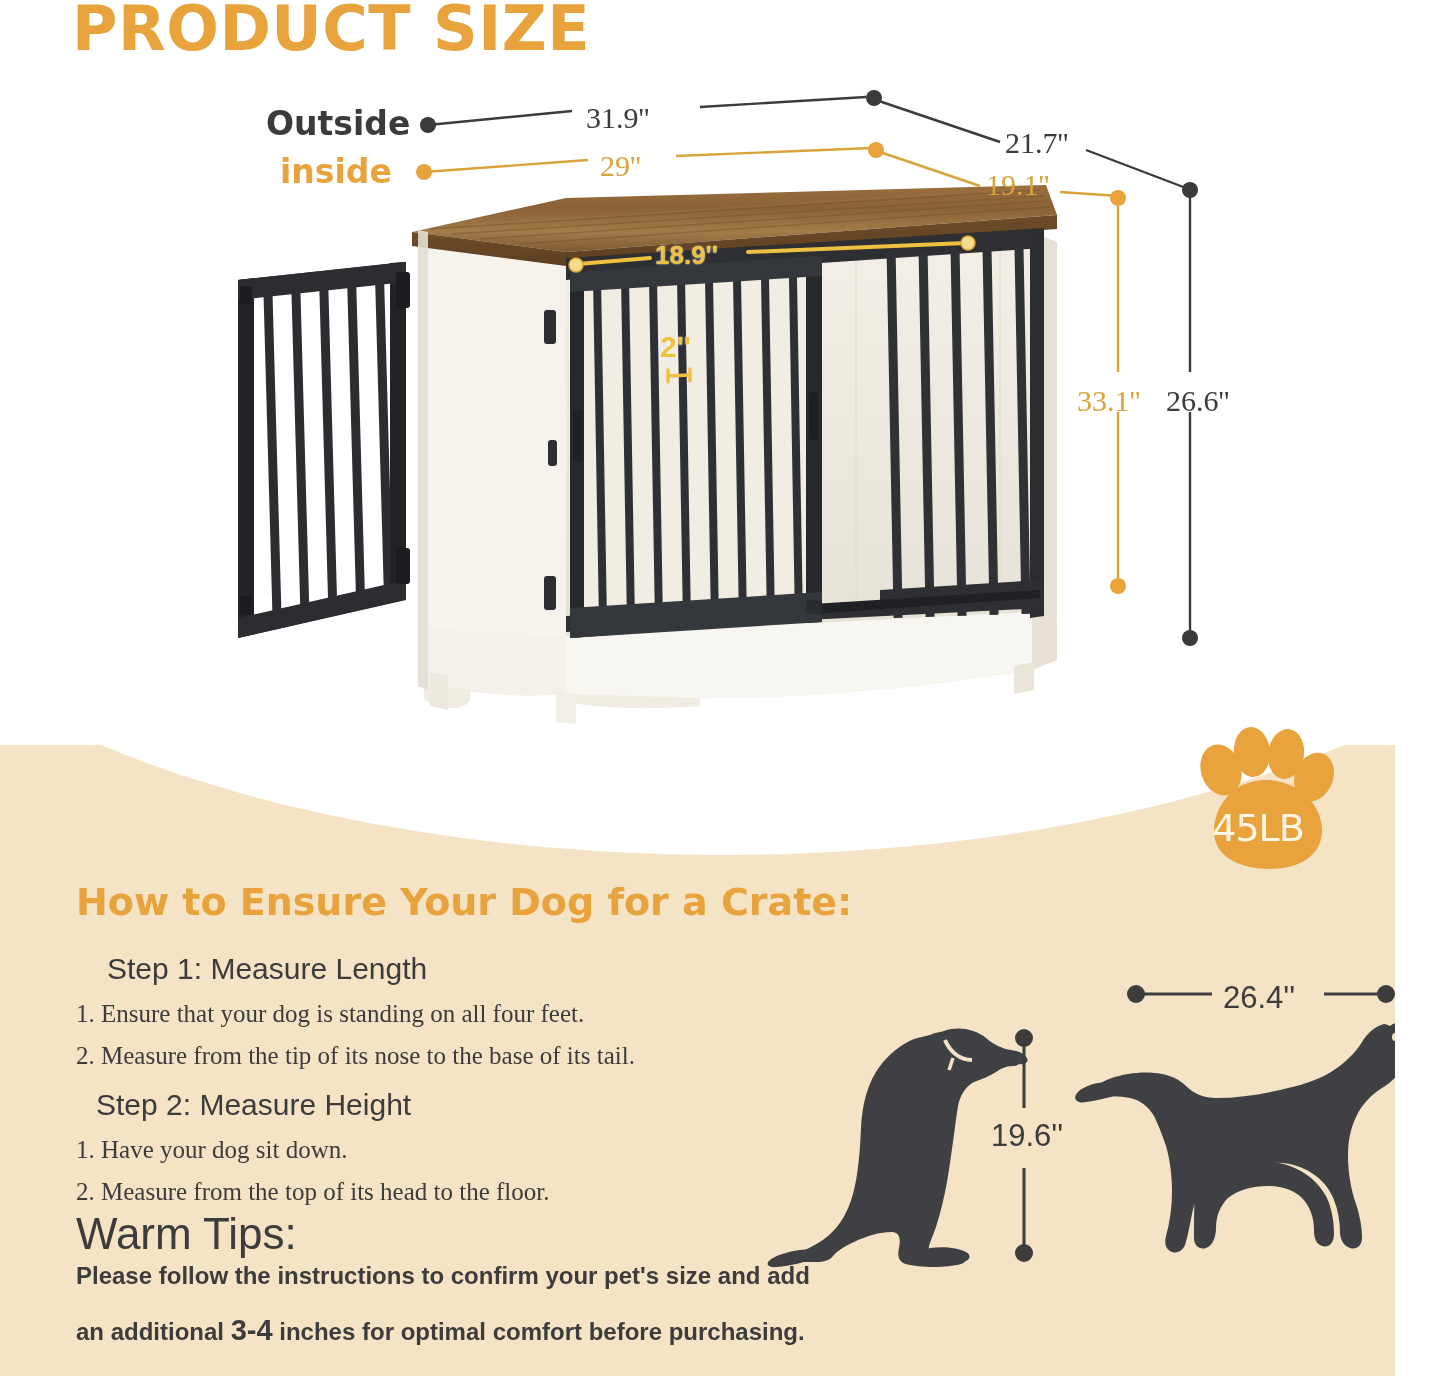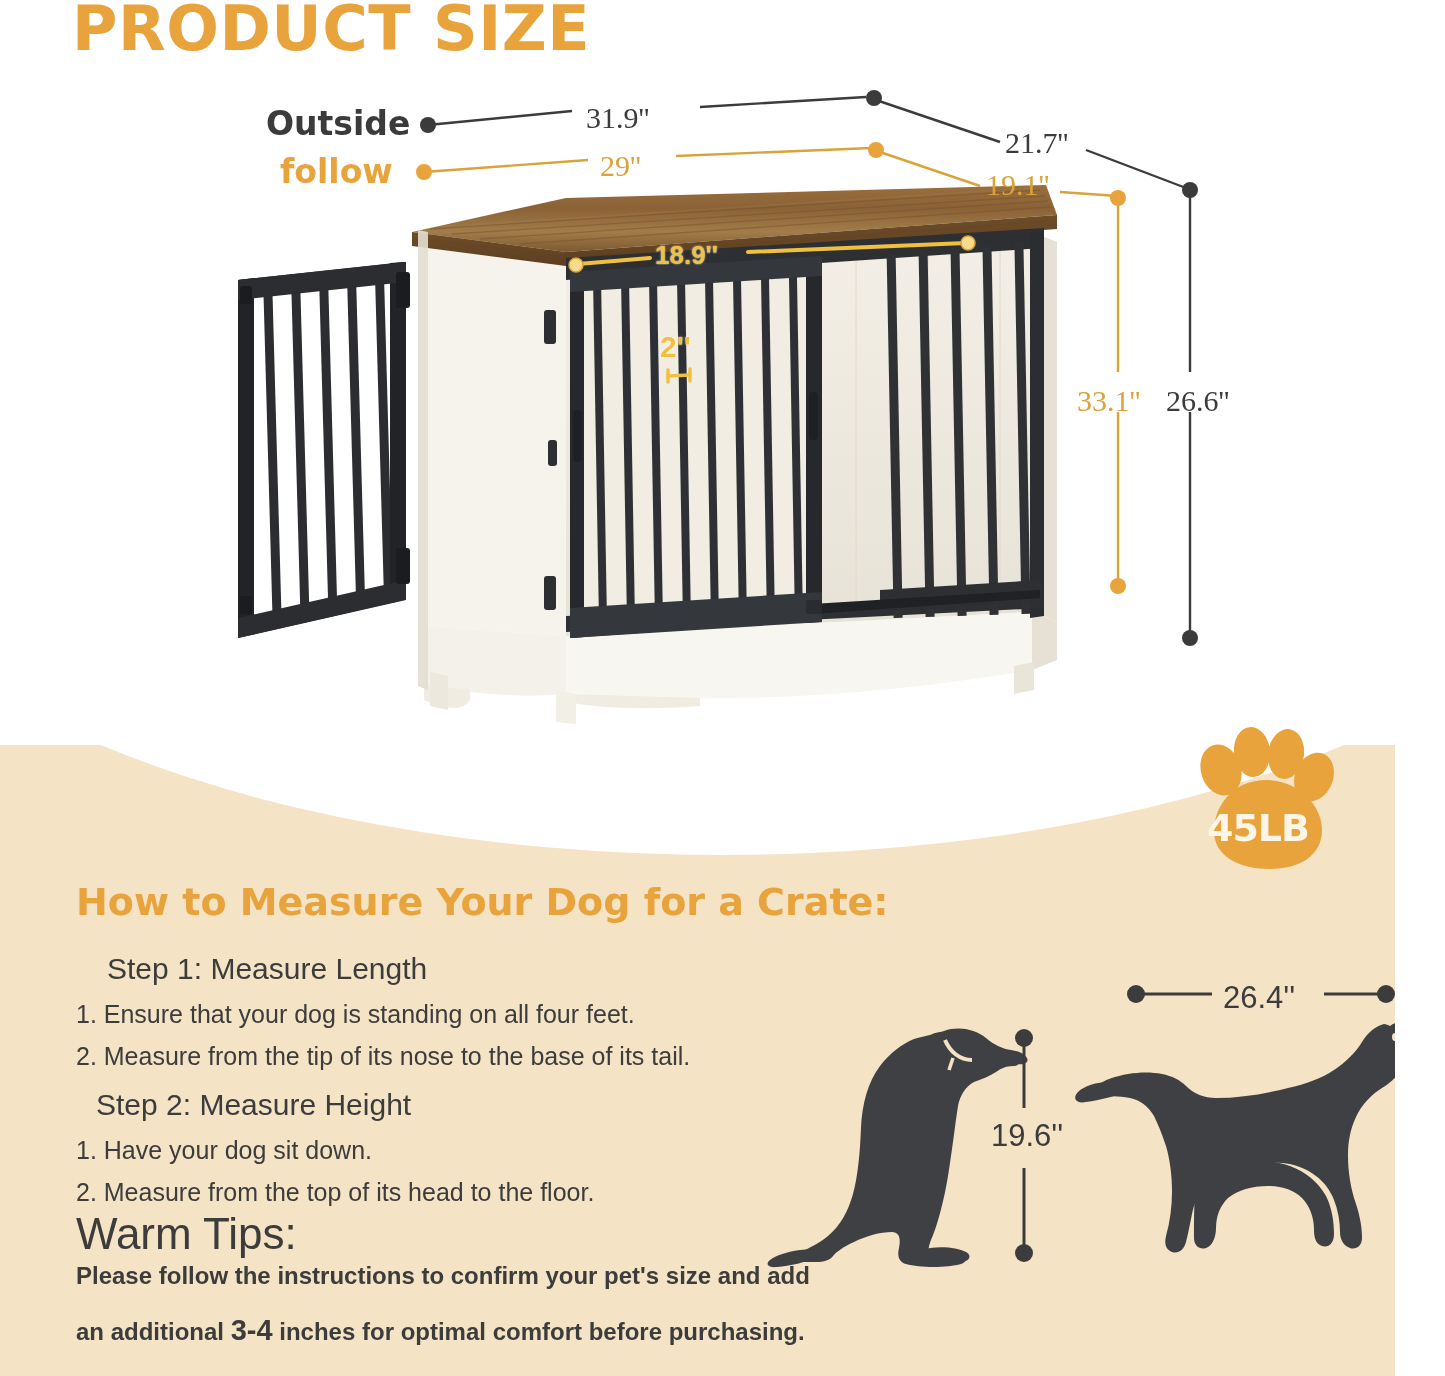--- a/index.html
+++ b/index.html
@@ -63,37 +63,37 @@
     font-size:38px;font-weight:bold;color:#e8a33d;
     font-family:"DejaVu Sans", sans-serif;white-space:nowrap;
   }
   .step-h{
     position:absolute;font-size:30px;color:#3c3c3c;white-space:nowrap;
     font-family:"Liberation Sans", sans-serif;
     margin-left:31px;
   }
   .step-l{
     position:absolute;font-size:25px;color:#3c3c3c;white-space:nowrap;
-    font-family:Liberation Sans, sans-serif;
+    font-family:Liberation Serif, serif;
   }
   .tips-h{
     position:absolute;left:76px;top:1209px;font-size:44px;color:#3c3c3c;
     font-family:"Liberation Sans", sans-serif;white-space:nowrap;
   }
   .tips-l{
     position:absolute;left:76px;font-size:24px;font-weight:bold;color:#3c3c3c;
     font-family:"Liberation Sans", sans-serif;white-space:nowrap;
   }
   .tips-l b{font-size:29px;}
 
   
   .paw-wrap{position:absolute;left:1174px;top:727px;width:170px;height:145px;}
   .paw-txt{
     position:absolute;left:1183px;top:806px;width:150px;text-align:center;
-    font-size:38px;font-weight:bold;color:#fdf6e7;letter-spacing:-1px;
+    font-size:38px;font-weight:normal;color:#fdf6e7;letter-spacing:-1px;
     font-family:"DejaVu Sans", sans-serif;
   }
 
   
   .dog-lbl{position:absolute;font-size:31px;color:#3c3c3c;white-space:nowrap;
     font-family:Liberation Sans, sans-serif;text-align:center;}
   .dl-264{left:1223px;top:980px;}
   .dl-196{left:991px;top:1118px;}
 </style>
 </head>
@@ -285,41 +285,41 @@
     <circle cx="968" cy="243" r="7" fill="#f6dc8a" stroke="#d9a33a" stroke-width="1.5"></circle>
 
     <g stroke="#f0c040" stroke-width="3.5" fill="none" stroke-linecap="round">
       <path d="M668,376 L690,375"></path>
       <path d="M668,370 L668,382"></path>
       <path d="M690,369 L690,381"></path>
     </g>
   </svg>
 
   <div class="lbl lbl-outside">Outside</div>
-  <div class="lbl lbl-inside">follow</div>
+  <div class="lbl lbl-inside">inside</div>
 
   <div class="lbl dim-dark d319">31.9''</div>
   <div class="lbl dim-gold d29">29''</div>
   <div class="lbl dim-dark d217">21.7''</div>
   <div class="lbl dim-gold d191">19.1''</div>
   <div class="lbl dim-gold d226">33.1''</div>
   <div class="lbl dim-dark d266">26.6''</div>
   <div class="lbl d189">18.9''</div>
   <div class="lbl d2">2''</div>
 
   <svg class="paw-wrap" viewBox="0 0 170 145">
     <ellipse cx="47" cy="43" rx="20" ry="26" fill="#e8a33d" transform="rotate(-18 47 43)"></ellipse>
     <ellipse cx="78" cy="25" rx="18" ry="25" fill="#e8a33d" transform="rotate(-6 78 25)"></ellipse>
     <ellipse cx="112" cy="27" rx="18" ry="25" fill="#e8a33d" transform="rotate(8 112 27)"></ellipse>
     <ellipse cx="140" cy="50" rx="19" ry="25" fill="#e8a33d" transform="rotate(22 140 50)"></ellipse>
     <path d="M92,53 C124,53 148,78 148,103 C148,128 126,142 96,142 C66,142 40,130 40,104 C40,78 60,53 92,53 Z" fill="#e8a33d"></path>
   </svg>
   <div class="paw-txt">45LB</div>
 
-  <div class="h2">How to Measure Your Dog for a Crate:</div>
+  <div class="h2">How to Ensure Your Dog for a Crate:</div>
 
   <div class="step-h" style="left:76px;top:952px;">Step 1: Measure Length</div>
   <div class="step-l" style="left:76px;top:1000px;">1. Ensure that your dog is standing on all four feet.</div>
   <div class="step-l" style="left:76px;top:1042px;">2. Measure from the tip of its nose to the base of its tail.</div>
 
   <div class="step-h" style="left:65px;top:1088px;">Step 2: Measure Height</div>
   <div class="step-l" style="left:76px;top:1136px;">1. Have your dog sit down.</div>
   <div class="step-l" style="left:76px;top:1178px;">2. Measure from the top of its head to the floor.</div>
 
   <div class="tips-h">Warm Tips:</div>

